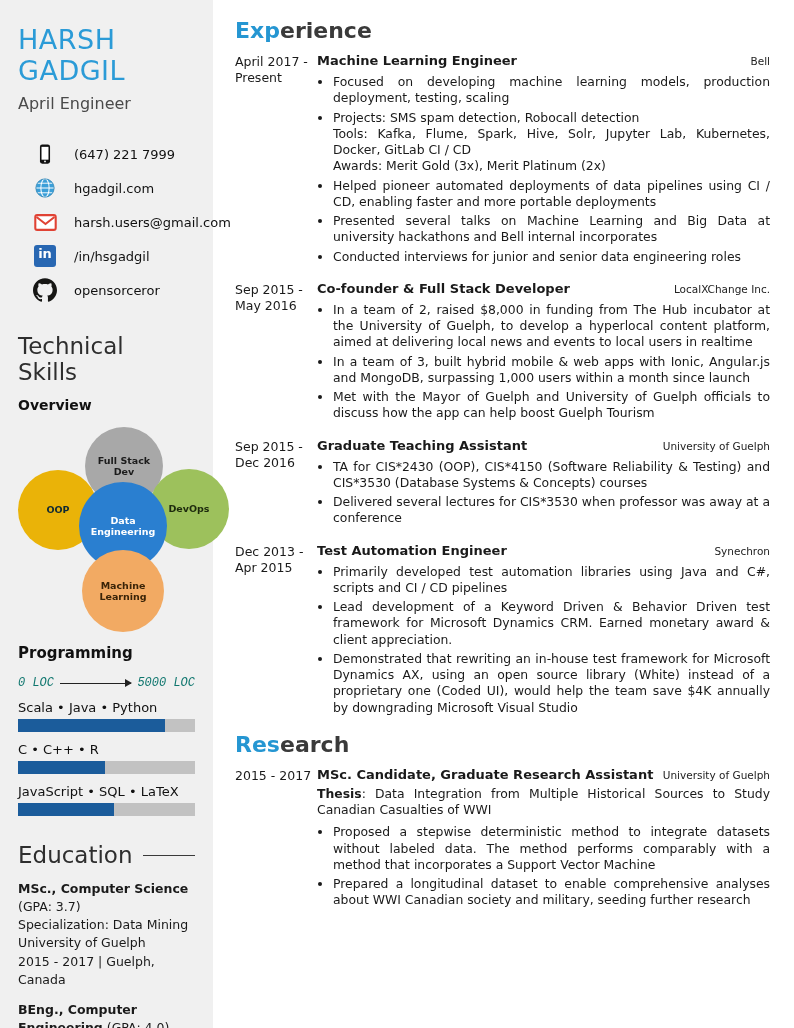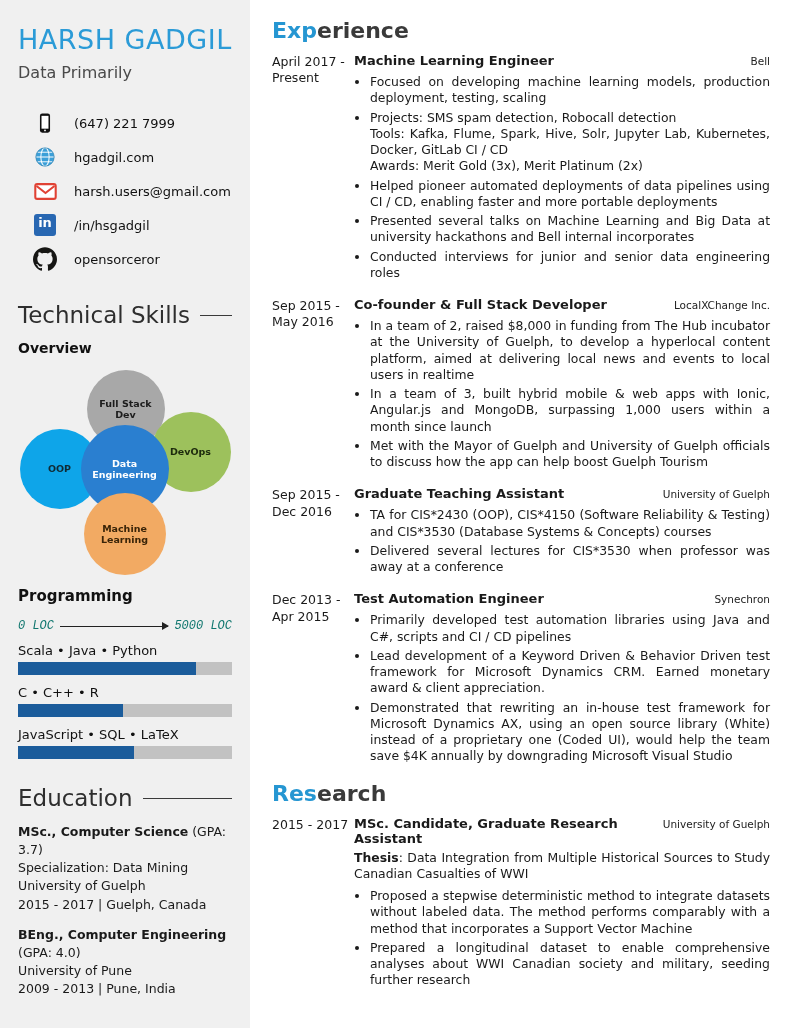--- a/index.html
+++ b/index.html
@@ -1,40 +1,40 @@
 <!DOCTYPE html>
 <html><head>
 <meta charset="utf-8">
 <style>
   * { box-sizing: border-box; margin: 0; padding: 0; }
   html,body { background:#ffffff; }
   body { font-family: "DejaVu Sans", sans-serif; color:#1a1a1a; }
   .page { width:794px; height:1028px; display:flex; background:#fff; overflow:hidden; }
 
   
-  .sidebar { width:250px; background:#f0f0f0; padding:16px 18px 0 18px; flex-shrink:0; }
+  .sidebar { width:213px; background:#f0f0f0; padding:16px 18px 0 18px; flex-shrink:0; }
   .name { font-size:27px; color:#2b9bd7; letter-spacing:.5px; margin-top:8px; font-weight:400; }
   .role { font-size:16px; color:#4a4a4a; margin-top:8px; }
   .contacts { margin-top:24px; }
   .contact-row { display:flex; align-items:center; gap:16px; height:34px; padding-left:14px; }
   .contact-icon { width:26px; display:flex; justify-content:center; align-items:center; flex-shrink:0; }
   .contact-text { font-size:13px; color:#111; }
   .li-badge { width:22px; height:22px; background:#2867b2; border-radius:3px; color:#fff;
               font-weight:bold; font-size:13px; display:flex; align-items:center; justify-content:center; padding-bottom:6px;text-align:center; }
 
   .side-heading { display:flex; align-items:center; font-size:23px; color:#2e2e2e; margin-top:26px; font-weight:400;justify-content:flex-end; }
   .side-heading::after { content:""; flex:1; border-top:1.5px solid #3a3a3a; margin-left:10px; }
   .sub-label { font-weight:bold; font-size:14px; margin-top:12px; color:#111; }
 
   
   .venn { position:relative; width:211px; height:205px; margin:14px auto 0 auto; }
   .circle { position:absolute; border-radius:50%; display:flex; align-items:center; justify-content:center;
             font-size:9.5px; font-weight:bold; text-align:center; line-height:1.2; white-space:pre-line; }
   .c-top    { left:67px;  top:0;     width:78px; height:78px; background:#a8a8a8; color:#1c1c1c; z-index:1; }
-  .c-left   { left:0;     top:59px;  width:80px; height:80px; background:#0ea5e9; color:#102a33; z-index:1; }
+  .c-left   { left:0;     top:43px;  width:80px; height:80px; background:#eab308; color:#102a33; z-index:1; }
   .c-right  { left:131px; top:42px;  width:80px; height:80px; background:#9dc15c; color:#1d2a0d; z-index:1; }
   .c-center { left:61px;  top:55px;  width:88px; height:88px; background:#2a7fd0; color:#fff; z-index:2; }
   .c-bottom { left:64px;  top:123px; width:82px; height:82px; background:#f2aa63; color:#3a2408; z-index:3; }
 
   .scale { display:flex; align-items:center; margin:14px 0 2px 0; }
   .scale-text { font-family:Liberation Mono, monospace; font-style:italic; font-size:12px; color:#0f766e;text-align:center; }
   .scale-arrow { flex:1; height:1px; background:#222; margin:0 6px; position:relative; }
   .scale-arrow::after { content:""; position:absolute; right:-1px; top:-3.5px;
                         border-left:7px solid #222; border-top:4px solid transparent; border-bottom:4px solid transparent; }
   .skill-label { font-size:13px; color:#111; margin:10px 0 4px 0; }
@@ -60,21 +60,21 @@
   .thesis { font-size:12.4px; line-height:1.31; margin-top:4px; text-align:justify; }
   .bold-inline { font-weight:bold; }
 </style>
 </head>
 <body>
 
 <div class="page">
 
   <div class="sidebar">
     <div class="name">HARSH GADGIL</div>
-    <div class="role">Data Primarily</div>
+    <div class="role">April Engineer</div>
 
     <div class="contacts">
       <div class="contact-row">
         <span class="contact-icon">
           <svg viewBox="0 0 24 24" width="22" height="22">
               <rect x="6.5" y="1.5" width="11" height="21" rx="2.5" fill="#111"></rect>
               <rect x="8.2" y="4.2" width="7.6" height="14" fill="#fff"></rect>
               <circle cx="12" cy="20.1" r="1" fill="#fff"></circle>
             </svg>
         </span>

